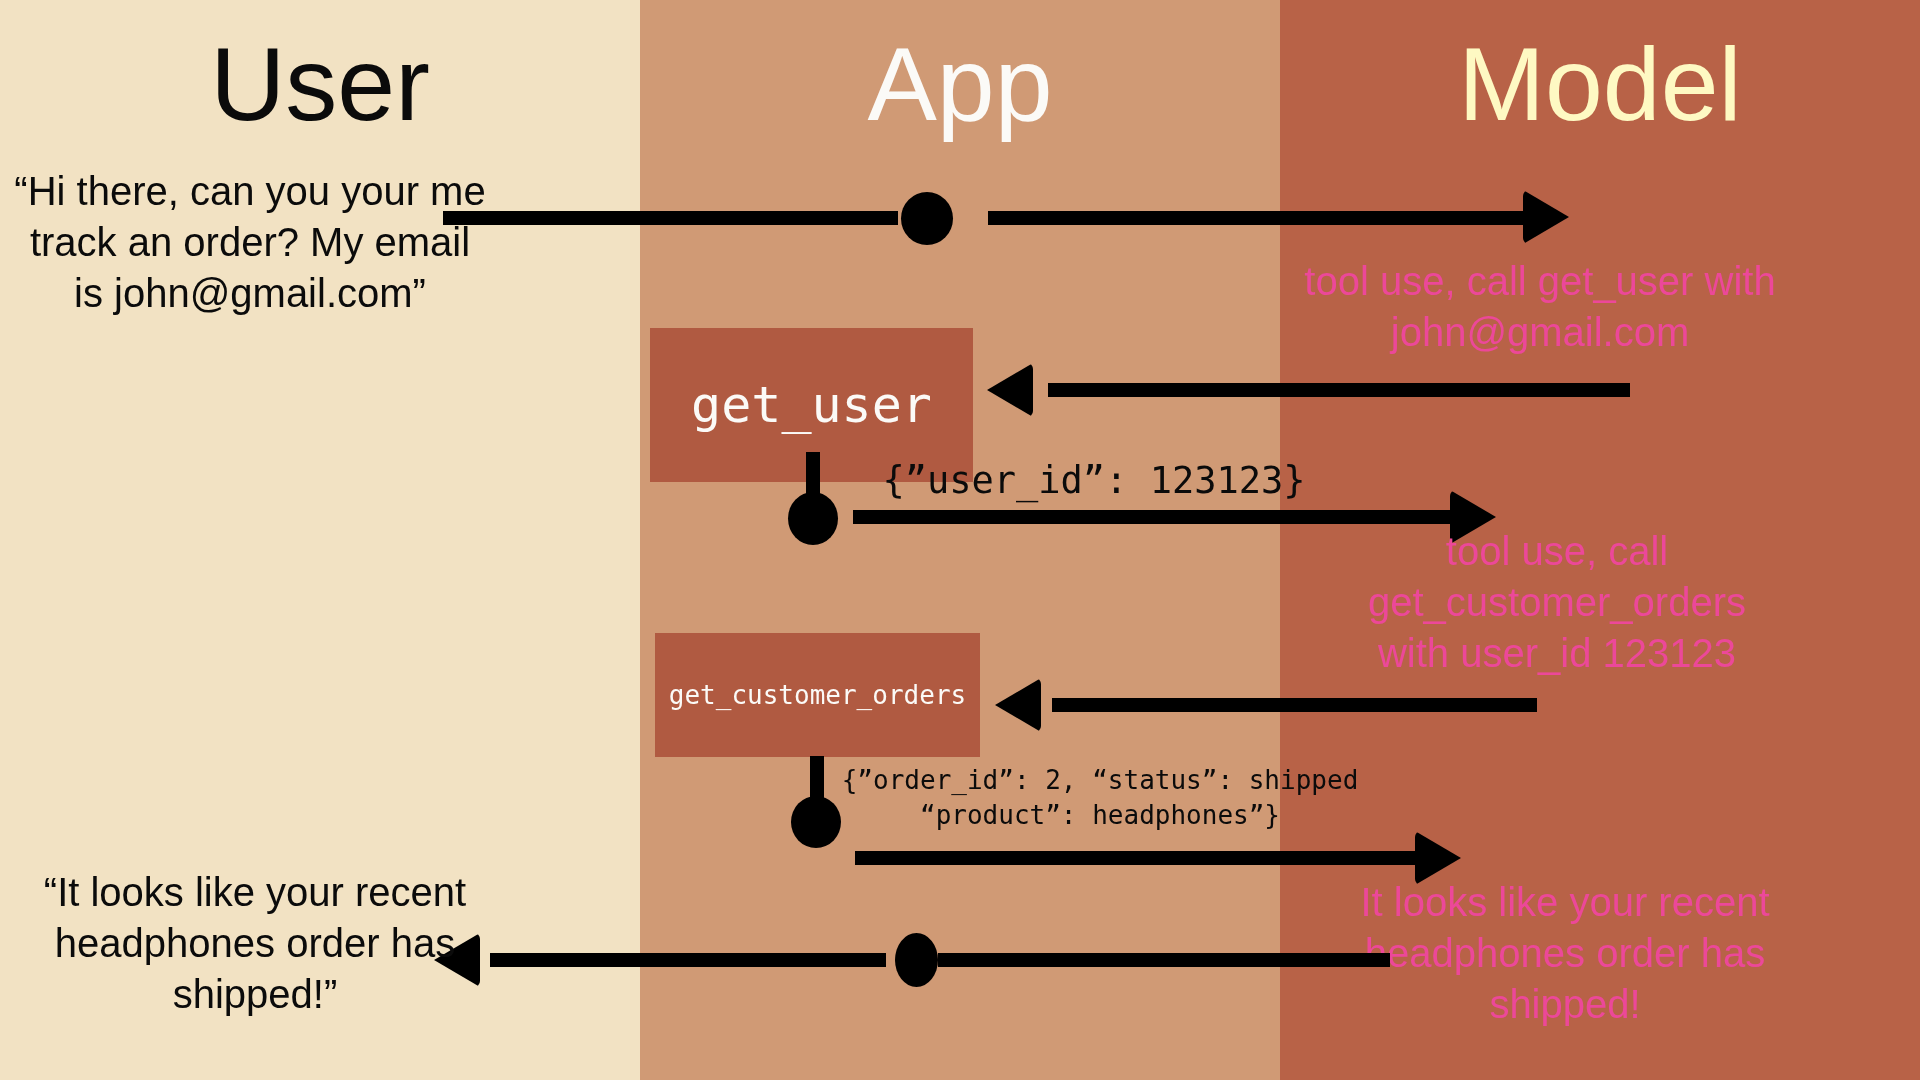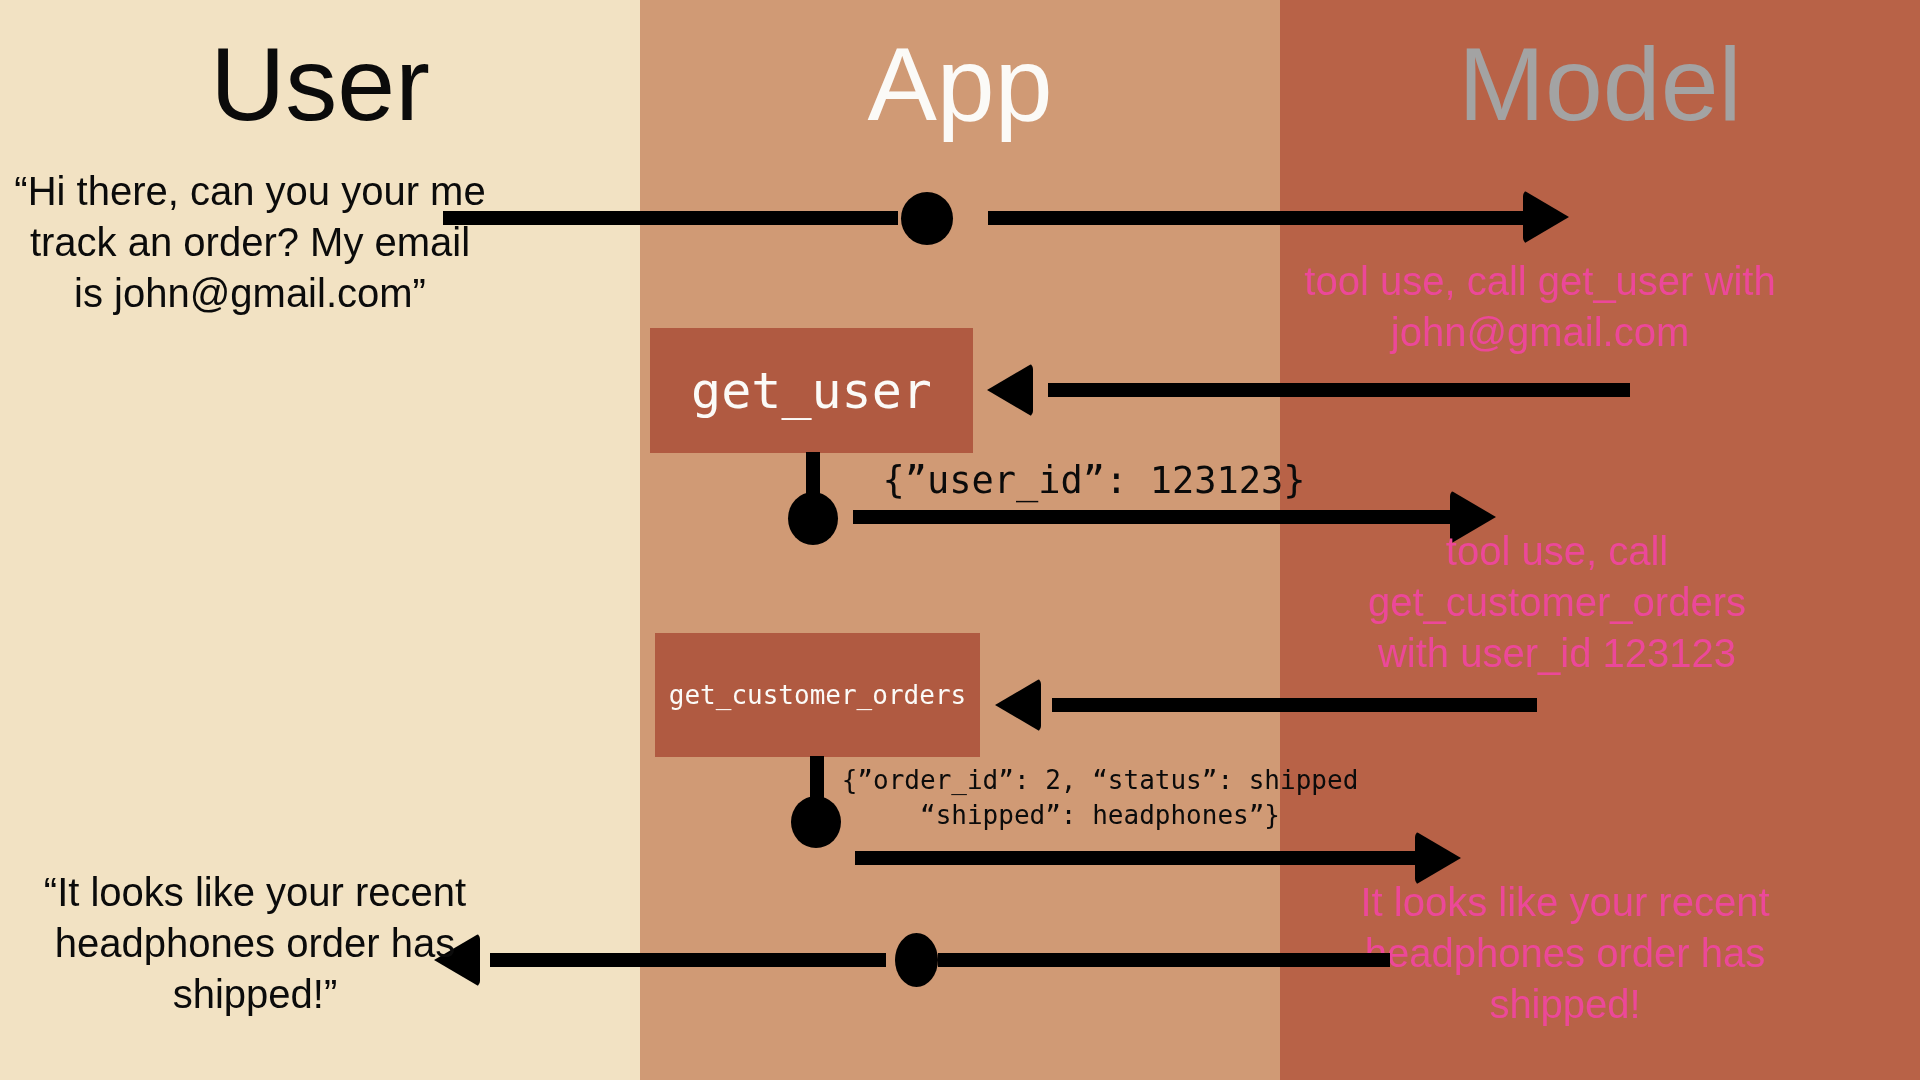--- a/index.html
+++ b/index.html
@@ -11,21 +11,21 @@
   .col-user{left:0;background:#f2e2c3;}
   .col-app{left:640px;background:#d09a75;}
   .col-model{left:1280px;background:#b86247;}
 
   .lane-header{
     position:absolute;top:32px;transform:translateX(-50%);
     font-size:104px;line-height:1;white-space:nowrap;letter-spacing:0px;
   }
   .lh-user{left:320px;color:#0b0b0b;}
   .lh-app{left:960px;color:#fbfaf7;}
-  .lh-model{left:1600px;color:#a3a3a3;}
+  .lh-model{left:1600px;color:#fef9c3;}
 
   .msg{
     position:absolute;transform:translateX(-50%);
     font-size:40px;line-height:51px;text-align:center;white-space:nowrap;
   }
   .msg-black{color:#0b0b0b;}
   .msg-white{color:#ec4899;}
 
   .code{
     position:absolute;transform:translateX(-50%);
@@ -33,21 +33,21 @@
     text-align:center;white-space:nowrap;
   }
   .code-1{font-size:37px;line-height:40px;}
   .code-2{font-size:26px;line-height:35px;}
 
   .tool-box{
     position:absolute;background:#b05a41;color:#fbfaf7;
     display:flex;align-items:center;justify-content:center;
     font-family:"DejaVu Sans Mono",monospace;white-space:nowrap;
   }
-  .tool-box-1{left:650px;top:328px;width:323px;height:125px;font-size:50px;}
+  .tool-box-1{left:650px;top:328px;width:323px;height:154px;font-size:50px;}
   .tool-box-2{left:655px;top:633px;width:325px;height:124px;font-size:26px;}
 
   .hline{position:absolute;height:14px;background:#000;}
   .vline{position:absolute;width:14px;background:#000;}
   .dot{position:absolute;background:#000;border-radius:50%;}
   .head{position:absolute;width:0;height:0;border-top:27px solid transparent;border-bottom:27px solid transparent;}
   .head-right{border-left:46px solid #000;border-radius:6px;}
   .head-left{border-right:46px solid #000;border-radius:6px;}
 </style>
 </head>
@@ -107,21 +107,21 @@
 
   <div class="tool-box tool-box-2">
     <span>get_customer_orders</span>
   </div>
 
   <div class="vline" style="left:810px;top:756px;height:44px;"></div>
   <div class="dot" style="left:791px;top:796px;width:50px;height:52px;"></div>
 
   <div class="code code-2" style="left:1100px;top:763px;">
     <div>{”order_id”: 2, “status”: shipped</div>
-    <div>“shipped”: headphones”}</div>
+    <div>“product”: headphones”}</div>
   </div>
 
   <div class="hline" style="left:855px;top:851px;width:560px;"></div>
   <div class="head head-right" style="left:1415px;top:831px;"></div>
 
   <div class="msg msg-white" style="left:1565px;top:877px;">
     <div>It looks like your recent</div>
     <div>headphones order has</div>
     <div>shipped!</div>
   </div>

